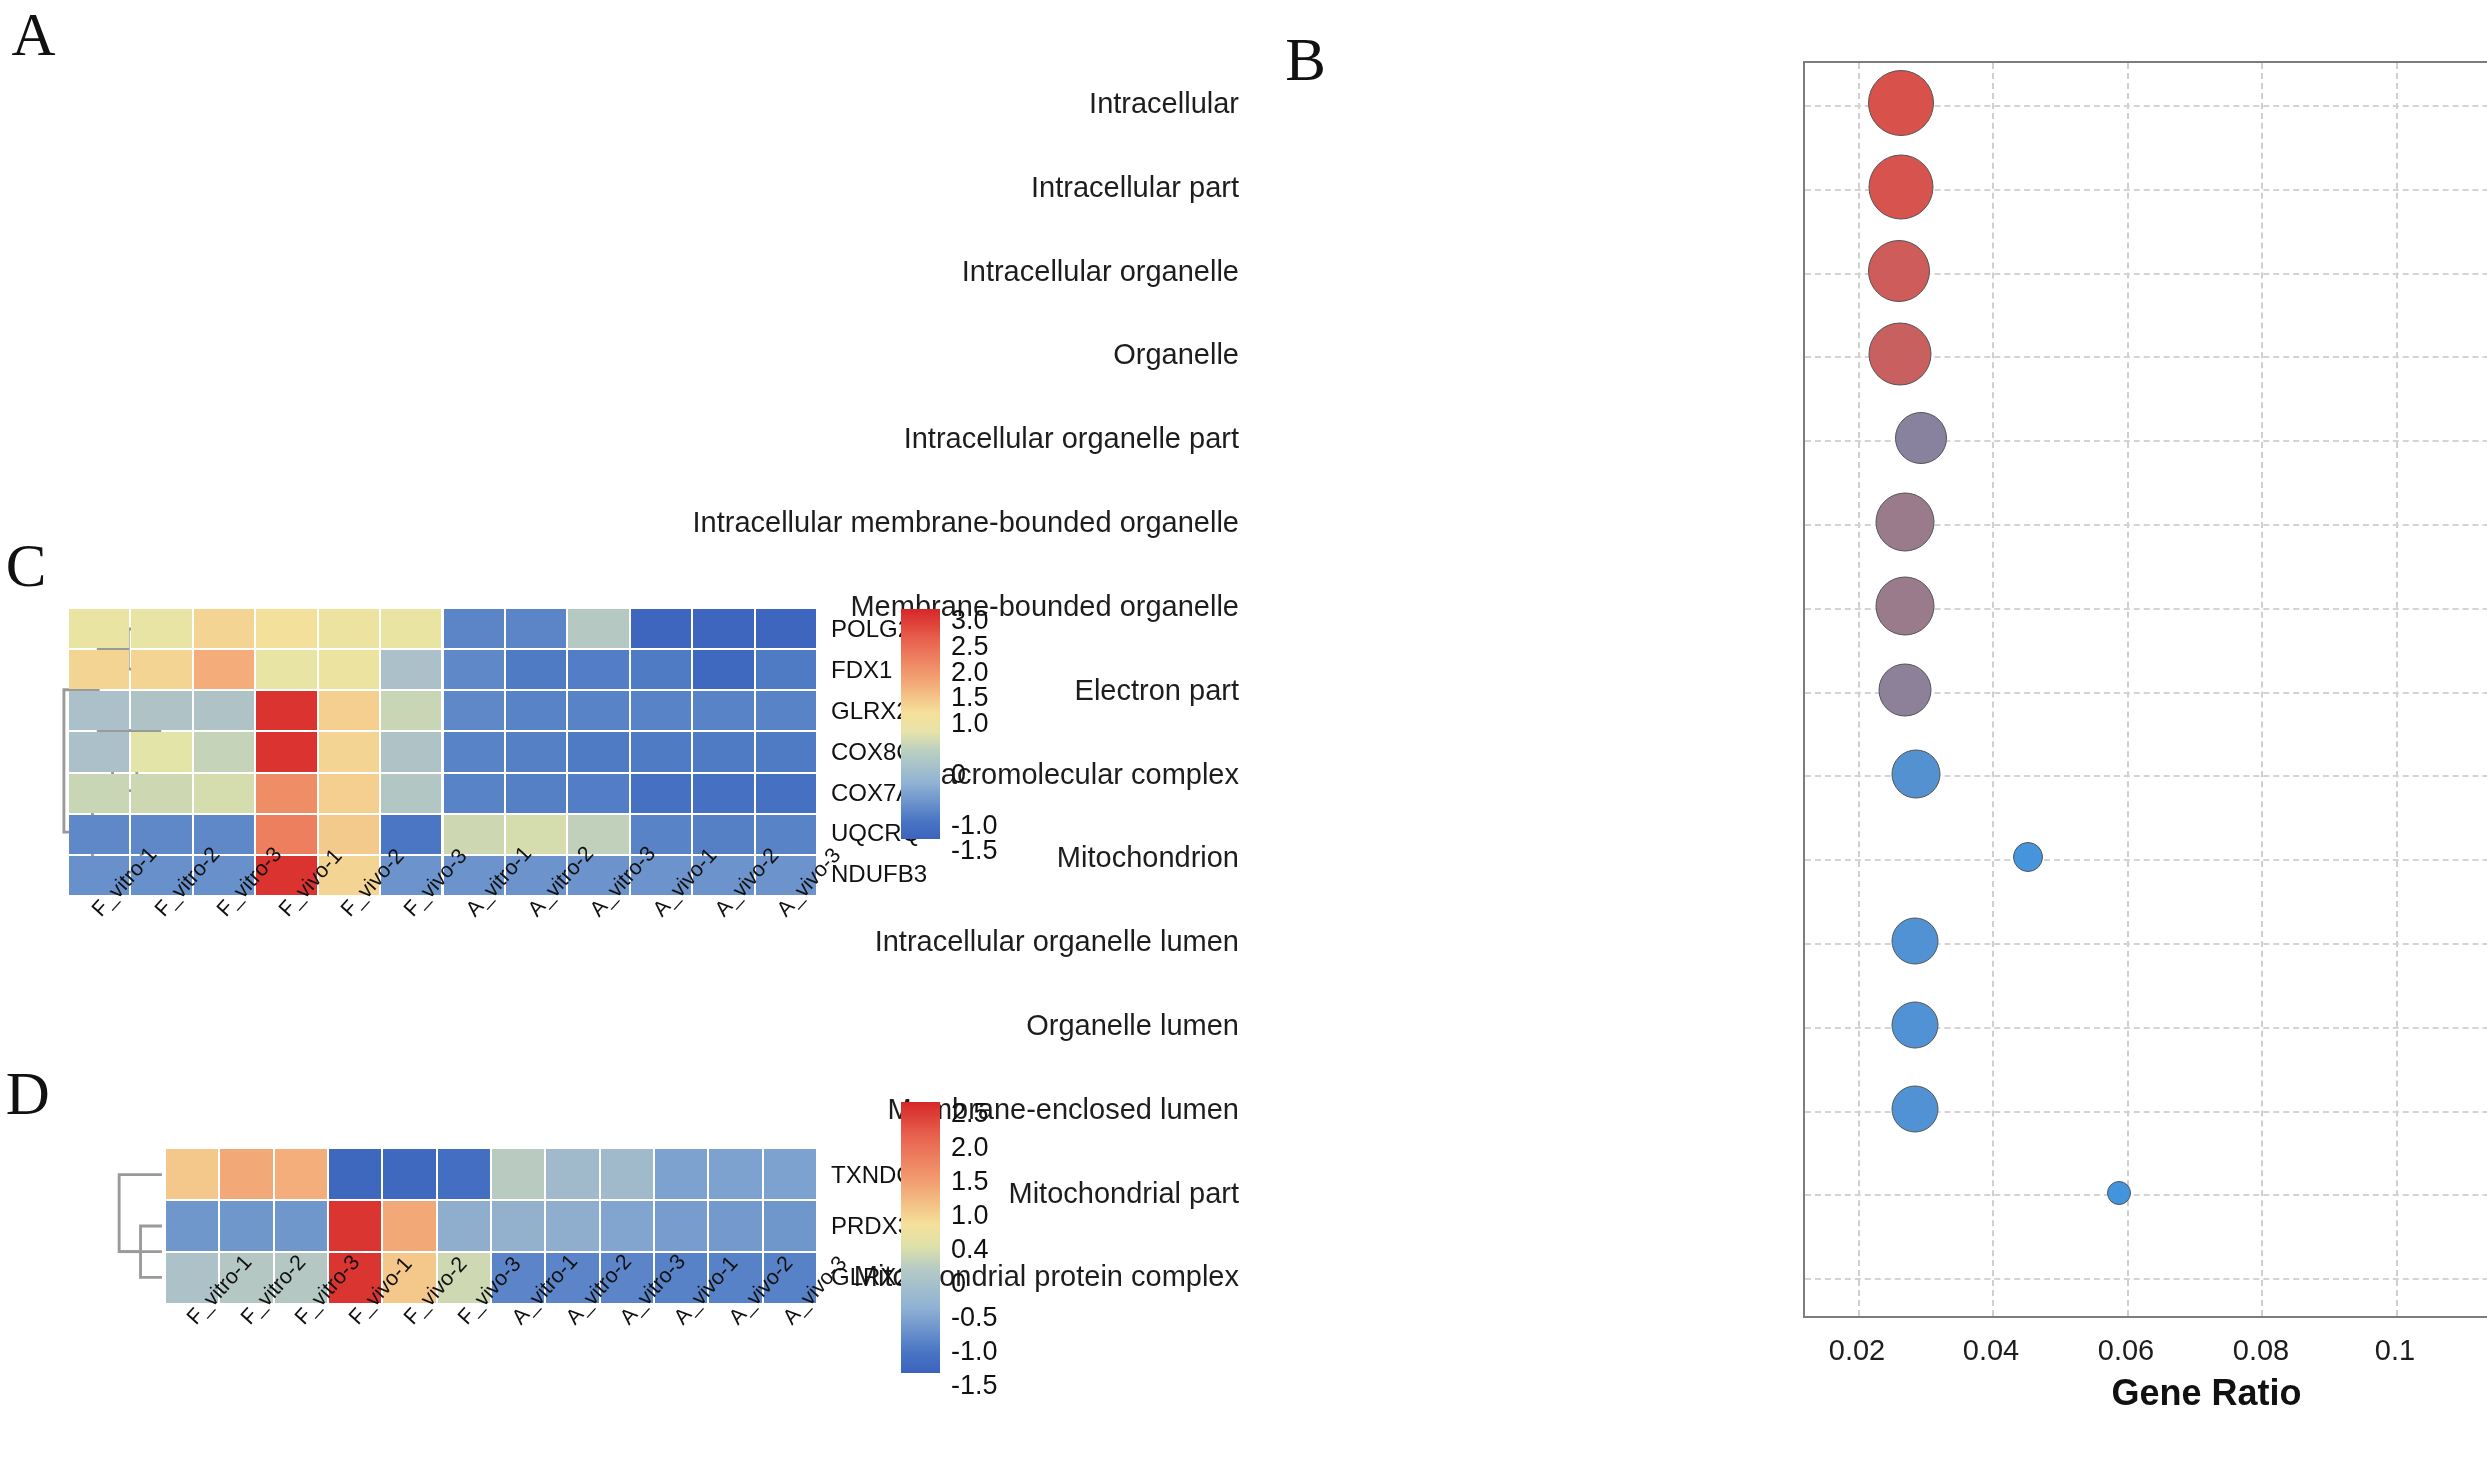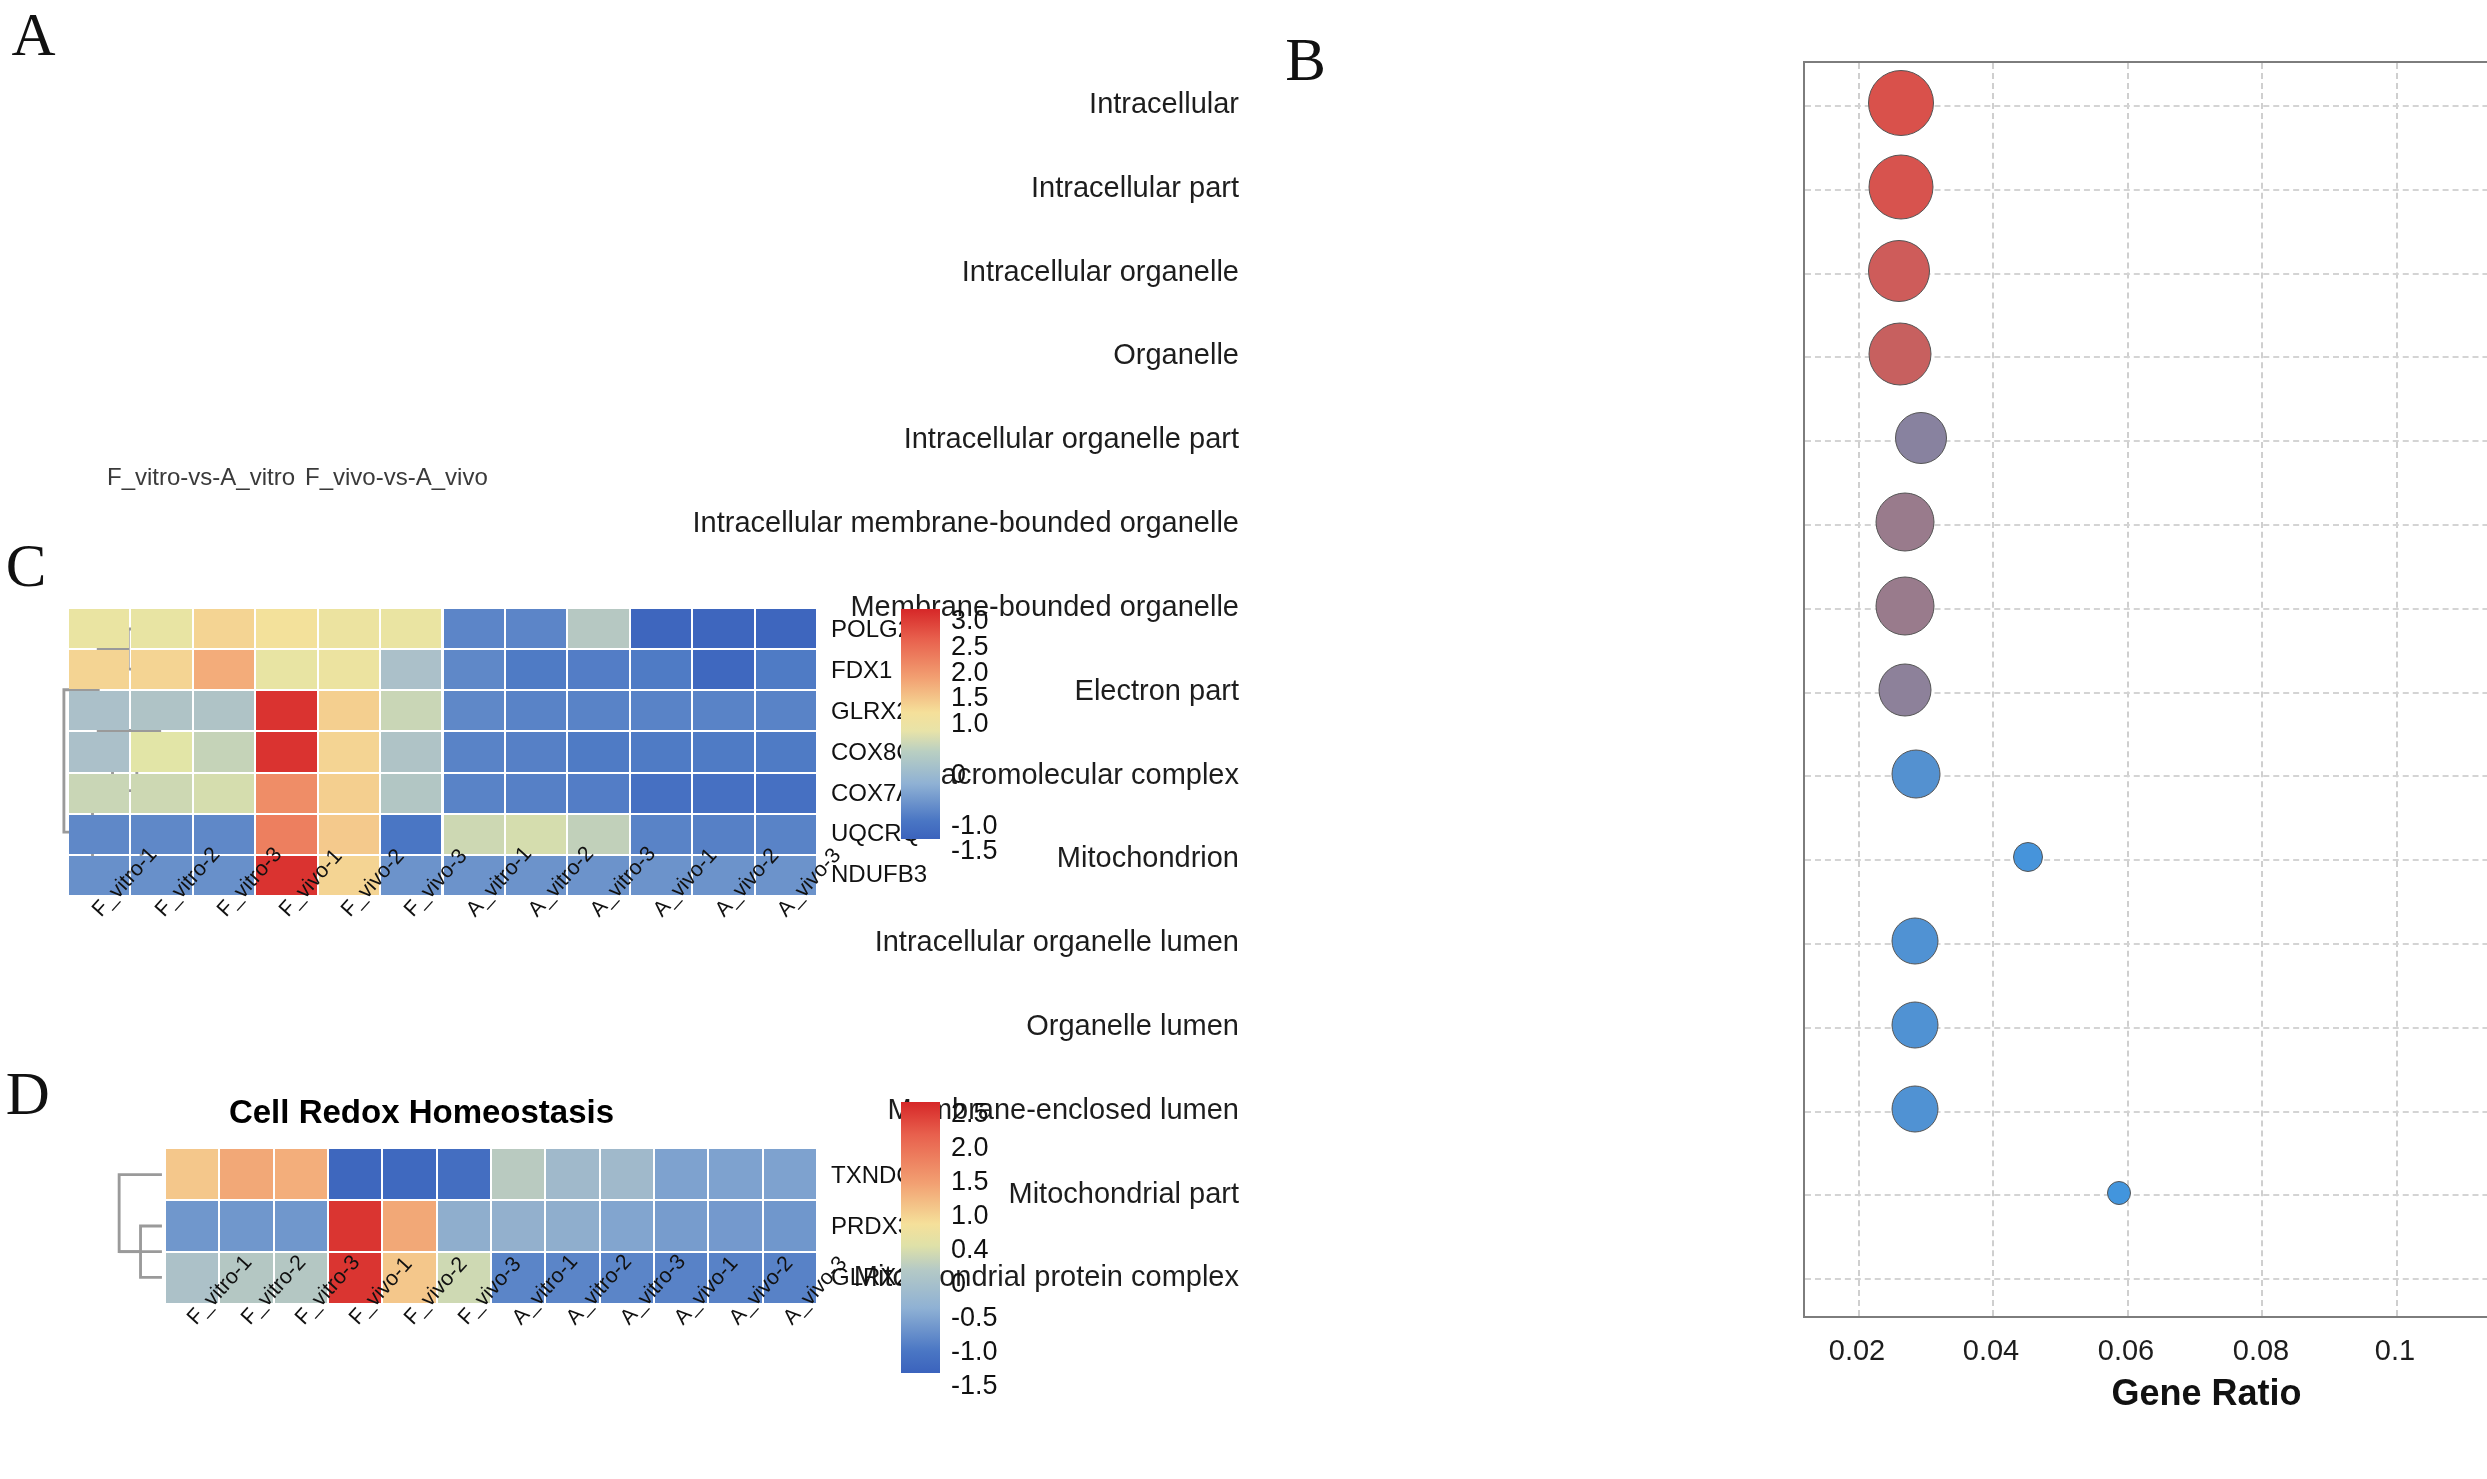--- a/index.html
+++ b/index.html
@@ -38,24 +38,20 @@
   .dendro{position:absolute;}
   .scaleBar{position:absolute;width:39px;}
   .scaleTick{position:absolute;font-size:27px;color:#111;transform:translateY(-50%);
        left:50px;white-space:nowrap;}
 </style>
 </head>
 <body>
 
 <div id="panelA">
   <div class="panel-letter" style="left:11.4px;top:4.3px;">A</div>
-  <div class="venn-labels">
-    <span>F_vitro-vs-A_vitro</span>
-    <span>F_vivo-vs-A_vivo</span>
-  </div>
 </div>
 
 <div id="panelB">
   <div class="panel-letter" style="left:14.3px;top:0px;">B</div>
 
   <div id="bFrame">
       <div class="bGridV" style="left: 53px;"></div>
       <div class="bGridV" style="left: 187px;"></div>
       <div class="bGridV" style="left: 322px;"></div>
       <div class="bGridV" style="left: 456px;"></div>
@@ -252,21 +248,20 @@
       <div class="scaleTick" style="left: 951px; top: 168px;">1.5</div>
       <div class="scaleTick" style="left: 951px; top: 194px;">1.0</div>
       <div class="scaleTick" style="left: 951px; top: 245px;">0</div>
       <div class="scaleTick" style="left: 951px; top: 296px;">-1.0</div>
       <div class="scaleTick" style="left: 951px; top: 321px;">-1.5</div>
     </div>
 </div>
 
 <div id="panelD" style="position:absolute;left:0;top:986px;width:1071px;height:493px;">
   <div class="panel-letter" style="left:5.7px;top:77px;">D</div>
-  <div class="hm-title" style="left:100px;top:107px;width:643px;">Cell Redox Homeostasis</div>
   <svg class="dendro" style="left:79px;top:163px;" width="86" height="154" viewBox="0 0 120 216">
     <g fill="none" stroke="#9a9a9a" stroke-width="4">
       <path d="M116 36 L56 36 L56 144 L116 144"></path>
       <path d="M116 180 L86 180 L86 108 L116 108"></path>
       <path d="M86 144 L56 144"></path>
     </g>
   </svg>
   <div class="hm-grid" id="hmD" style="left: 166px; top: 163px; width: 650px; height: 154px; grid-template-columns: repeat(12, 1fr); grid-template-rows: repeat(3, 1fr);">
       <div class="hm-cell" title="TXNDC11 / F_vitro-1 = 1.45" style="background: rgb(244, 199, 139);"></div>
       <div class="hm-cell" title="TXNDC11 / F_vitro-2 = 1.7" style="background: rgb(242, 168, 119);"></div>

